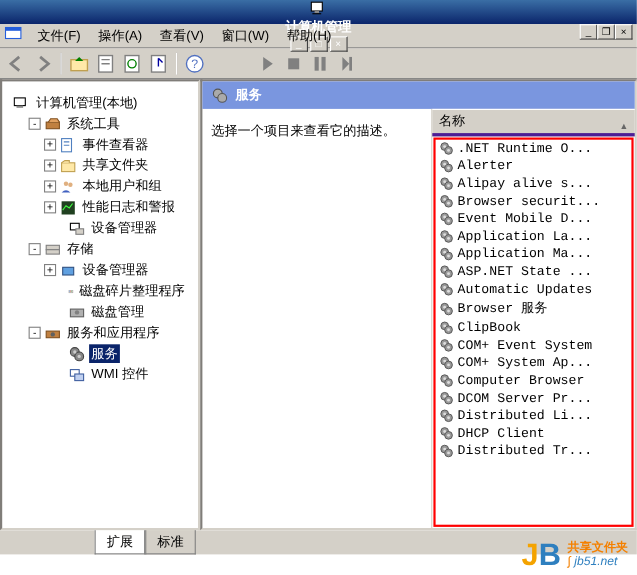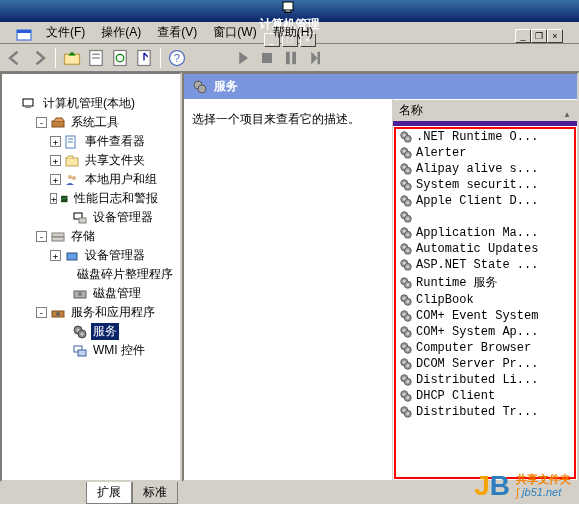--- a/index.html
+++ b/index.html
@@ -2,49 +2,49 @@
 <html><head>
 <meta charset="utf-8">
 <style>
 * { box-sizing: border-box; margin: 0; padding: 0; }
 body { font-family: "SimSun", "宋体", sans-serif; font-size: 12px; background: #fff; width: 579px; height: 523px; overflow: hidden; position: relative; }
 .titlebar { background: linear-gradient(#3a6ea5, #0a246a); color: #fff; height: 22px; display: flex; align-items: center; padding: 0 2px; flex-direction: column; }
 .titlebar-icon { width: 16px; height: 16px; margin: 0 3px; display: inline-flex; }
 .titlebar-text { flex: 1; font-weight: bold; }
 .titlebar-btns { display: flex; gap: 2px; }
 .win-btn { width: 16px; height: 14px; background: #d4d0c8; border: 1px solid #fff; border-right-color: #404040; border-bottom-color: #404040; font-size: 9px; display: flex; align-items: center; justify-content: center; cursor: pointer; }
-.menubar { background: #d4d0c8; height: 22px; display: flex; align-items: flex-end; padding: 0 16px; border-bottom: 1px solid #808080; }
+.menubar { background: #d4d0c8; height: 22px; display: flex; align-items: flex-start; padding: 0 4px; border-bottom: 1px solid #808080; }
 .mmc-icon { width: 16px; height: 16px; margin-right: 6px; }
 .menu-item { padding: 2px 8px; cursor: pointer; }
 .toolbar { background: #d4d0c8; height: 28px; display: flex; align-items: center; padding: 2px 4px; border-bottom: 1px solid #808080; gap: 2px; }
 .tool-btn { width: 22px; height: 22px; display: flex; align-items: center; justify-content: center; border: 1px solid transparent; cursor: pointer; }
 .tool-sep { width: 1px; height: 20px; background: #808080; border-right: 1px solid #fff; margin: 0 3px; }
 .main { display: flex; height: 410px; }
-.left-pane { width: 182px; background: #fff; border: 2px inset #d4d0c8; overflow: auto; padding: 20px; }
+.left-pane { width: 182px; background: #fff; border: 2px inset #d4d0c8; overflow: auto; padding: 10px; }
 .tree-node { display: flex; align-items: center; padding: 1px 0; white-space: nowrap; cursor: pointer; }
 .tree-node .expand { width: 11px; height: 11px; border: 1px solid #808080; display: inline-flex; align-items: center; justify-content: center; font-size: 9px; margin-right: 3px; background: #fff; font-family: monospace; }
 .tree-node .node-icon { width: 16px; height: 16px; margin-right: 3px; display: inline-flex; }
 .tree-node.selected .label { background: #0a246a; color: #fff; padding: 0 2px; }
 .tree-node .label { padding: 0 2px; }
 .indent-1 { padding-left: 14px; }
 .indent-2 { padding-left: 28px; }
 .indent-3 { padding-left: 50px; }
 .right-pane { flex: 1; display: flex; flex-direction: column; border: 2px inset #d4d0c8; background: #fff; }
 .right-header { background: #7a96df; color: #fff; font-weight: bold; padding: 4px 8px; display: flex; align-items: center; gap: 6px; }
 .right-body { flex: 1; display: flex; }
 .desc-col { width: 208px; padding: 12px 8px; }
 .list-col { flex: 1; border-left: 1px solid #d4d0c8; display: flex; flex-direction: column; }
-.list-header { background: #d4d0c8; border-bottom: 5px solid #4c1d95; padding: 2px 6px; display: flex; align-items: flex-end; border-top: 1px solid #fff; }
+.list-header { background: #d4d0c8; border-bottom: 3px solid #4c1d95; padding: 2px 6px; display: flex; align-items: flex-end; border-top: 1px solid #fff; }
 .list-body { flex: 1; overflow: hidden; border: 2px solid red; margin: 1px; }
 .svc-row { display: flex; align-items: center; padding: 1px 3px; font-family: "Courier New", monospace; font-size: 12px; white-space: nowrap; cursor: pointer; }
 .svc-row .gear-icon { width: 14px; height: 14px; margin-right: 3px; }
 .tabs { background: #d4d0c8; display: flex; padding-left: 86px; }
 .tab { padding: 2px 10px; border: 1px solid #808080; border-top: none; background: #d4d0c8; font-size: 12px; cursor: pointer; }
 .tab.active { background: #fff; }
-.watermark { position: absolute; right: 8px; bottom: 21px; display: flex; align-items: center; gap: 6px; }
+.watermark { position: absolute; right: 8px; bottom: 2px; display: flex; align-items: center; gap: 6px; }
 .wm-logo { font-size: 28px; font-weight: bold; }
 .wm-logo .j { color: #f4a300; } .wm-logo .b { color: #2e7fbf; }
 .wm-text { font-size: 11px; line-height: 1.2; color: #333; }
 svg { width: 100%; height: 100%; }
 </style>
 </head>
 <body>
 
 <div class="titlebar">
   <span class="titlebar-icon">
@@ -338,74 +338,75 @@
                 </svg></span>
               <span>Alipay alive s...</span>
             </div>
             <div class="svc-row">
               <span class="gear-icon"><svg viewBox="0 0 16 16">
                   <circle cx="6" cy="6" r="4" fill="#999" stroke="#555"></circle>
                   <circle cx="10" cy="10" r="4" fill="#999" stroke="#555"></circle>
                   <circle cx="6" cy="6" r="1.5" fill="#ddd"></circle>
                   <circle cx="10" cy="10" r="1.5" fill="#ddd"></circle>
                 </svg></span>
-              <span>System securit...</span>
-            </div>
-            <div class="svc-row">
-              <span class="gear-icon"><svg viewBox="0 0 16 16">
-                  <circle cx="6" cy="6" r="4" fill="#999" stroke="#555"></circle>
-                  <circle cx="10" cy="10" r="4" fill="#999" stroke="#555"></circle>
-                  <circle cx="6" cy="6" r="1.5" fill="#ddd"></circle>
-                  <circle cx="10" cy="10" r="1.5" fill="#ddd"></circle>
-                </svg></span>
-              <span>Apple Client D...</span>
-            </div>
-            <div class="svc-row">
-              <span class="gear-icon"><svg viewBox="0 0 16 16">
-                  <circle cx="6" cy="6" r="4" fill="#999" stroke="#555"></circle>
-                  <circle cx="10" cy="10" r="4" fill="#999" stroke="#555"></circle>
-                  <circle cx="6" cy="6" r="1.5" fill="#ddd"></circle>
-                  <circle cx="10" cy="10" r="1.5" fill="#ddd"></circle>
-                </svg></span>
+              <span>Browser securit...</span>
+            </div>
+            <div class="svc-row">
+              <span class="gear-icon"><svg viewBox="0 0 16 16">
+                  <circle cx="6" cy="6" r="4" fill="#999" stroke="#555"></circle>
+                  <circle cx="10" cy="10" r="4" fill="#999" stroke="#555"></circle>
+                  <circle cx="6" cy="6" r="1.5" fill="#ddd"></circle>
+                  <circle cx="10" cy="10" r="1.5" fill="#ddd"></circle>
+                </svg></span>
+              <span>Event Mobile D...</span>
+            </div>
+            <div class="svc-row">
+              <span class="gear-icon"><svg viewBox="0 0 16 16">
+                  <circle cx="6" cy="6" r="4" fill="#999" stroke="#555"></circle>
+                  <circle cx="10" cy="10" r="4" fill="#999" stroke="#555"></circle>
+                  <circle cx="6" cy="6" r="1.5" fill="#ddd"></circle>
+                  <circle cx="10" cy="10" r="1.5" fill="#ddd"></circle>
+                </svg></span>
+              <span>Application La...</span>
             </div>
             <div class="svc-row">
               <span class="gear-icon"><svg viewBox="0 0 16 16">
                   <circle cx="6" cy="6" r="4" fill="#999" stroke="#555"></circle>
                   <circle cx="10" cy="10" r="4" fill="#999" stroke="#555"></circle>
                   <circle cx="6" cy="6" r="1.5" fill="#ddd"></circle>
                   <circle cx="10" cy="10" r="1.5" fill="#ddd"></circle>
                 </svg></span>
               <span>Application Ma...</span>
             </div>
             <div class="svc-row">
               <span class="gear-icon"><svg viewBox="0 0 16 16">
                   <circle cx="6" cy="6" r="4" fill="#999" stroke="#555"></circle>
                   <circle cx="10" cy="10" r="4" fill="#999" stroke="#555"></circle>
                   <circle cx="6" cy="6" r="1.5" fill="#ddd"></circle>
                   <circle cx="10" cy="10" r="1.5" fill="#ddd"></circle>
                 </svg></span>
+              <span>ASP.NET State ...</span>
+            </div>
+            <div class="svc-row">
+              <span class="gear-icon"><svg viewBox="0 0 16 16">
+                  <circle cx="6" cy="6" r="4" fill="#999" stroke="#555"></circle>
+                  <circle cx="10" cy="10" r="4" fill="#999" stroke="#555"></circle>
+                  <circle cx="6" cy="6" r="1.5" fill="#ddd"></circle>
+                  <circle cx="10" cy="10" r="1.5" fill="#ddd"></circle>
+                </svg></span>
               <span>Automatic Updates</span>
             </div>
             <div class="svc-row">
               <span class="gear-icon"><svg viewBox="0 0 16 16">
                   <circle cx="6" cy="6" r="4" fill="#999" stroke="#555"></circle>
                   <circle cx="10" cy="10" r="4" fill="#999" stroke="#555"></circle>
                   <circle cx="6" cy="6" r="1.5" fill="#ddd"></circle>
                   <circle cx="10" cy="10" r="1.5" fill="#ddd"></circle>
                 </svg></span>
-              <span>ASP.NET State ...</span>
-            </div>
-            <div class="svc-row">
-              <span class="gear-icon"><svg viewBox="0 0 16 16">
-                  <circle cx="6" cy="6" r="4" fill="#999" stroke="#555"></circle>
-                  <circle cx="10" cy="10" r="4" fill="#999" stroke="#555"></circle>
-                  <circle cx="6" cy="6" r="1.5" fill="#ddd"></circle>
-                  <circle cx="10" cy="10" r="1.5" fill="#ddd"></circle>
-                </svg></span>
-              <span>Runtime 服务</span>
+              <span>Browser 服务</span>
             </div>
             <div class="svc-row">
               <span class="gear-icon"><svg viewBox="0 0 16 16">
                   <circle cx="6" cy="6" r="4" fill="#999" stroke="#555"></circle>
                   <circle cx="10" cy="10" r="4" fill="#999" stroke="#555"></circle>
                   <circle cx="6" cy="6" r="1.5" fill="#ddd"></circle>
                   <circle cx="10" cy="10" r="1.5" fill="#ddd"></circle>
                 </svg></span>
               <span>ClipBook</span>
             </div>

